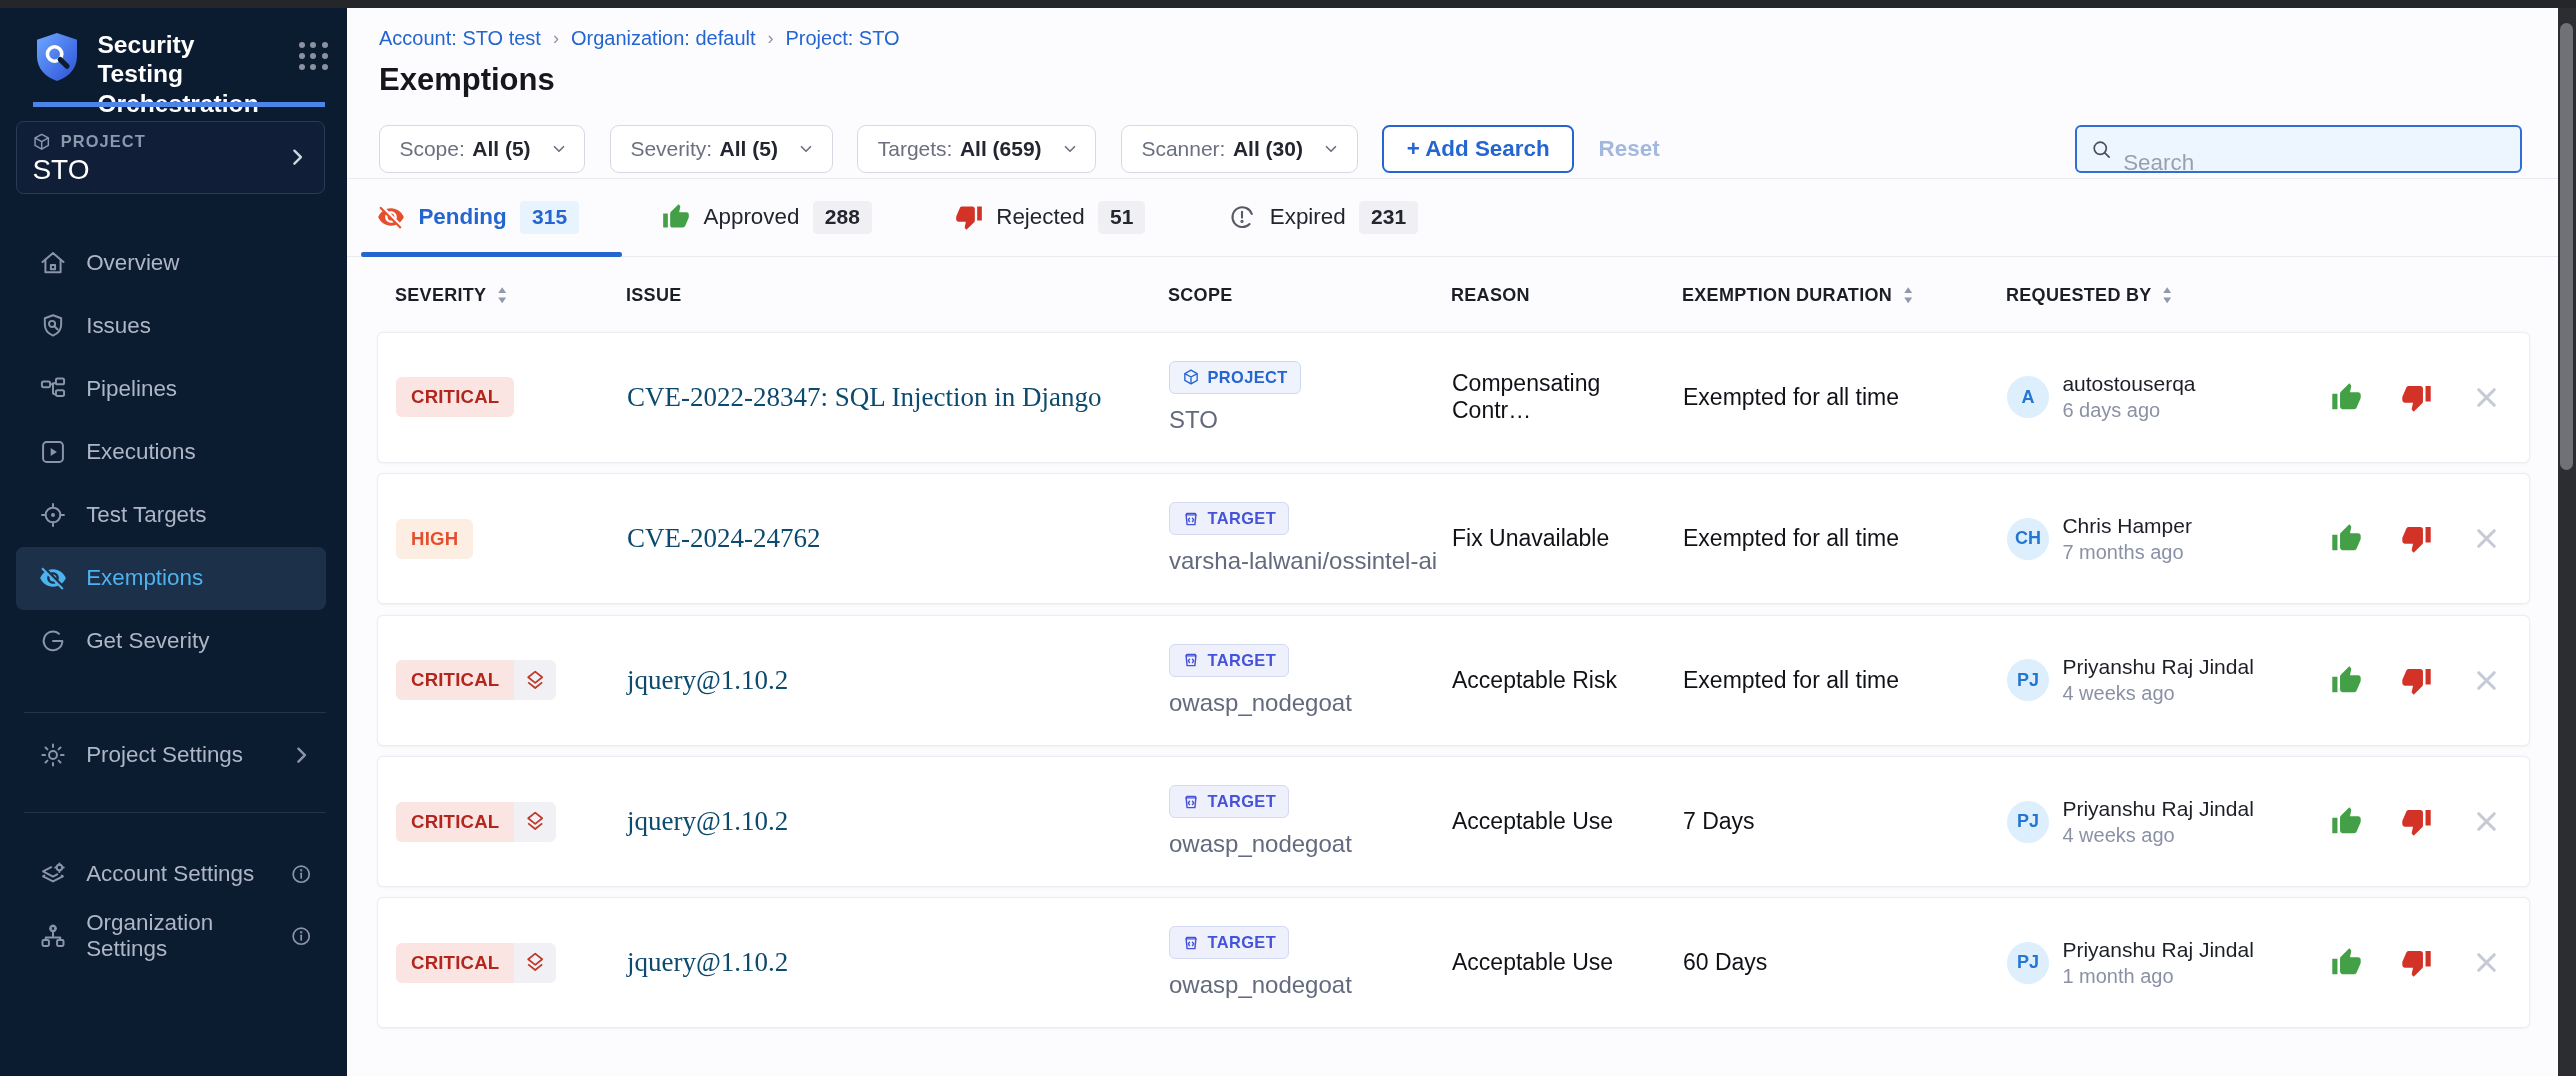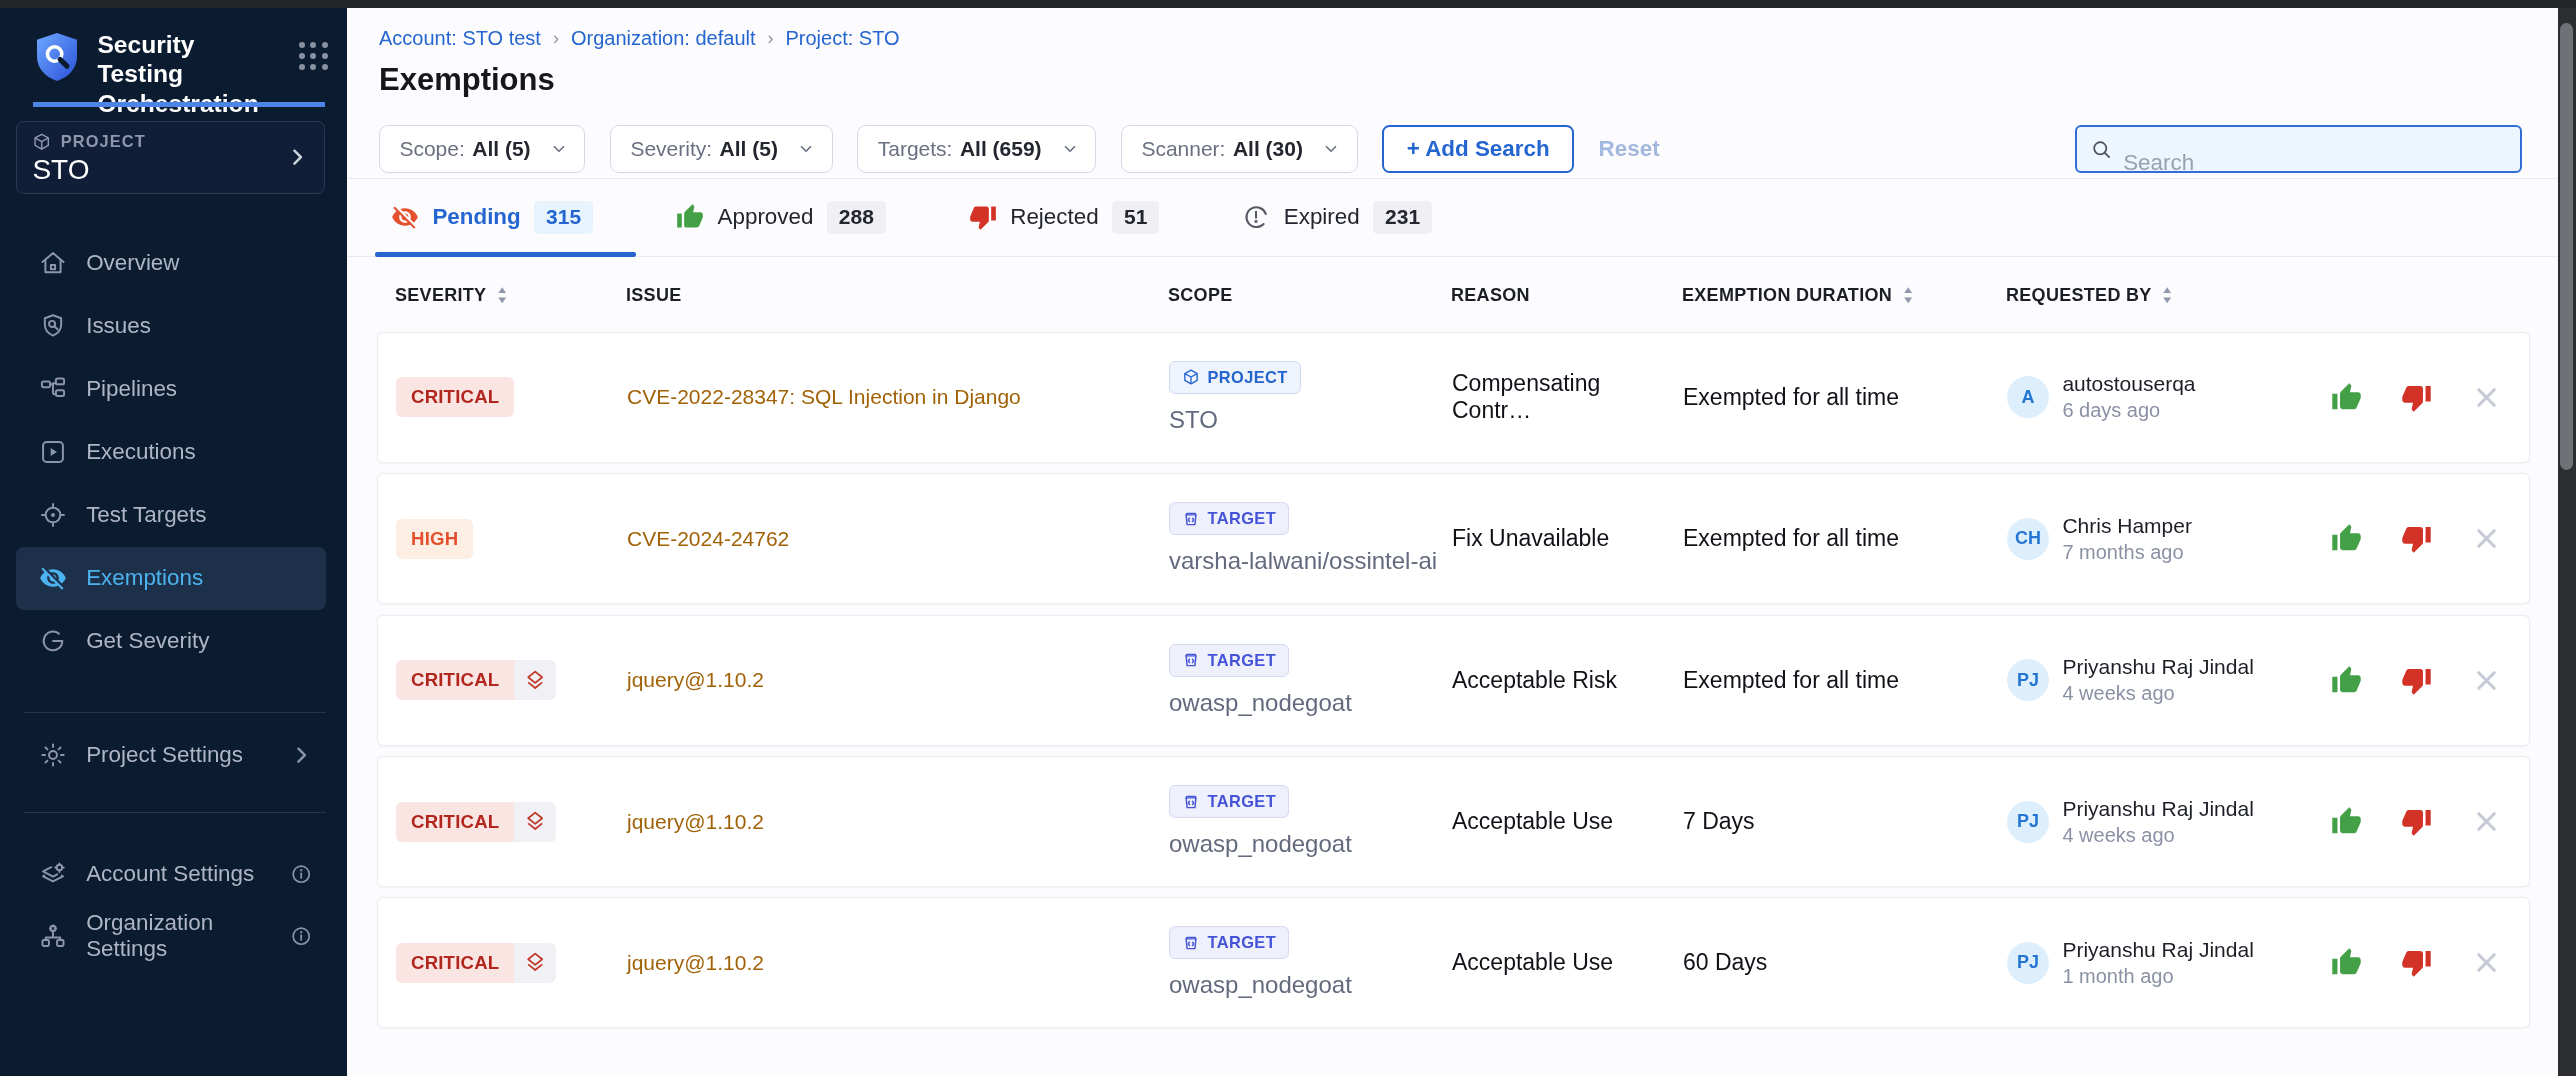--- a/index.html
+++ b/index.html
@@ -49,42 +49,42 @@
   .pill .pl { color:#6a7080; margin-right:7.5px; }
   .pill .pv { color:#23262f; font-weight:700; }
   .pill .chev { width:18px; height:18px; color:#6a7080; margin-left:19.4px; }
   .add-filter { display:inline-flex; align-items:center; justify-content:center; height:48px; padding:0 22.4px; background:#fff; border:2.2px solid #2465d0; border-radius:7.5px; color:#2465d0; font-size:22.4px; font-weight:700; cursor:pointer; white-space:nowrap; }
   .reset-link { color:#a3b8de; font-size:22.4px; font-weight:600; cursor:pointer; }
   .search-box { margin-left:auto; width:447px; height:48px; background:#edf6fe; border:2.2px solid #2f6fd4; border-radius:6px; display:flex; align-items:center; padding:0 13.4px; gap:10.4px; }
   .search-box .sicon { width:22.4px; height:22.4px; color:#4a4f5a; flex:0 0 auto; }
   .search-box input { flex:1; border:none; outline:none; background:transparent; font-size:22.4px; color:#2c2f38; font-family:"Liberation Sans",sans-serif;margin-top:28px; }
   .search-box input::placeholder { color:#98a0ae; }
 
-  .tabs { display:flex; align-items:center; gap:83px; height:78px; padding-left:44px; border-bottom:1.5px solid #eaeaf1; }
+  .tabs { display:flex; align-items:center; gap:83px; height:78px; padding-left:30px; border-bottom:1.5px solid #eaeaf1; }
   .tab { position:relative; display:flex; align-items:center; gap:13.4px; height:100%; font-size:22.4px; color:#22252e; cursor:pointer; }
   .tab .ticon { width:28px; height:28px; flex:0 0 auto; }
   .tab .tcount { font-size:21px; font-weight:600; color:#23262f; background:#f0f0f4; border-radius:4.5px; padding:4.5px 12px; }
   .tab.active { color:#2465d0; font-weight:700; }
   .tab.active .tcount { color:#2465d0; background:#e7f3fd; }
   .tab.active::after { content:""; position:absolute; left:-16.4px; right:-43px; bottom:-1.5px; height:5.2px; background:#2465d0; border-radius:2.2px; }
   .ticon.pending { color:#e4502e; } .ticon.approved { color:#43a047; } .ticon.rejected { color:#d33227; } .ticon.expired { color:#555a66; }
 
   .table { padding-left:30px; margin-top:3px; }
   .thead { display:grid; grid-template-columns:231px 542px 283px 231px 324px 309px 1fr; width:2153px; padding:0 18px; height:72px; align-items:center; }
   .th { display:flex; align-items:center; gap:7.5px; font-size:18px; font-weight:700; color:#1c1e26; letter-spacing:0.3px; background:none; border:none; font-family:"Liberation Sans",sans-serif; cursor:pointer; justify-content:flex-start; }
   .sort-ico { width:16.4px; height:19.4px; color:#9298ab; flex:0 0 auto; }
 
   .row { display:grid; grid-template-columns:231px 542px 283px 231px 324px 309px 1fr; width:2153px; height:131px; align-items:center; padding:0 18px; background:#fff; border:1.5px solid #ececf2; border-radius:6px; margin-bottom:10.4px; box-shadow:0 0.7px 2.2px rgba(40,41,61,.05); }
   .sev { display:inline-flex; border-radius:6px; overflow:hidden; }
   .sev-label { font-size:18.6px; font-weight:700; padding:9px 15px; letter-spacing:0.2px; }
   .sev.critical .sev-label { background:#fae5e3; color:#b3261e; }
   .sev.high .sev-label { background:#fdeee3; color:#e4502e; }
   .sev-stack { background:#f1f1f5; display:flex; align-items:center; padding:0 9.7px; color:#c0392b; }
   .sev-stack svg { width:22.4px; height:25px; }
-  .issue-cell { font-size:21px; color:#a16207; }
+  .issue-cell { font-size:27px; color:#0c4a6e;font-family:Liberation Serif, serif; }
   .scope-cell { display:flex; flex-direction:column; align-items:flex-start; gap:12px; }
   .scope-badge { display:inline-flex; align-items:center; gap:7.5px; font-size:16.4px; font-weight:700; letter-spacing:0.4px; padding:6px 12px; border-radius:6px; cursor:default; }
   .scope-badge .bicon { width:18px; height:18px; flex:0 0 auto; }
   .scope-badge.project { color:#2465d0; background:#eef3fc; border:1.5px solid #ccd9f2; }
   .scope-badge.target { color:#4553d9; background:#eef0fb; border:1.5px solid #d5d9f2; }
   .scope-name { font-size:24px; color:#636a7e; }
   .reason-cell,.duration-cell { font-size:23px; color:#101218; }
   .req-cell { display:flex; align-items:center; gap:13.4px; }
   .avatar { width:42px; height:42px; border-radius:50%; background:#ddeefc; color:#2576d2; font-size:18px; font-weight:700; display:flex; align-items:center; justify-content:center; flex:0 0 auto; }
   .req-name { font-size:21px; color:#1d1f27; }

